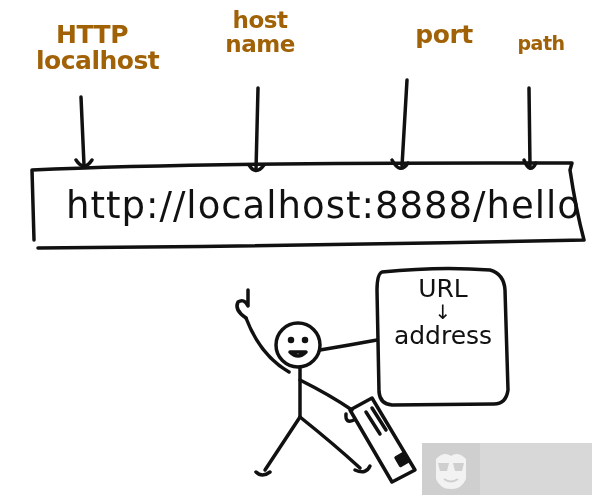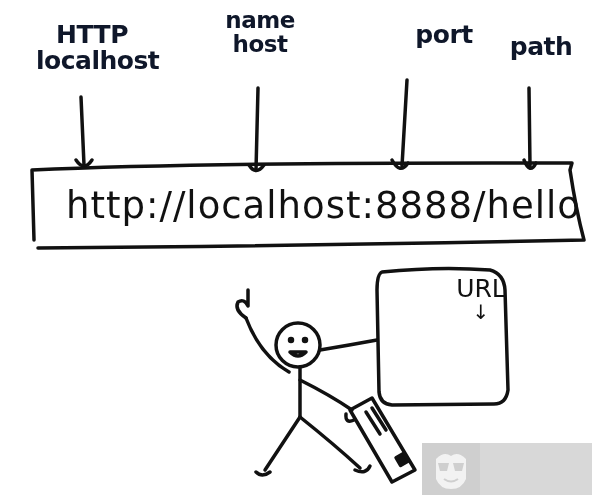--- a/index.html
+++ b/index.html
@@ -1,21 +1,21 @@
 <!DOCTYPE html>
 <html><head>
   <meta charset="utf-8">
   <style>
     html, body { margin: 0; padding: 0; background: #ffffff; }
     body { width: 602px; height: 500px; position: relative; overflow: hidden; }
     .canvas { position: absolute; left: 0; top: 0; width: 602px; height: 500px; }
     .label {
       position: absolute;
       font-family: "DejaVu Sans", sans-serif;
-      color: #0f172a;
+      color: #a16207;
       font-weight: bold;
       line-height: 1.05;
       text-align: center;
       letter-spacing: -0.5px;
     }
     .url-text {
       position: absolute;
       left: 66px; top: 184px;
       font-family: "DejaVu Sans", sans-serif;
       font-size: 37px;
@@ -92,35 +92,36 @@
 
     <path d="M382 272 Q440 266 490 270 Q504 274 505 290 L508 390 Q506 404 494 404 L392 405 Q380 404 379 392 L377 290 Q377 274 382 272 Z"></path>
   </g>
 </svg>
 
 <div class="label" style="left:36px; top:22px; width:112px; font-size:25px;">
   <div>HTTP</div>
   <div>localhost</div>
 </div>
 <div class="label" style="left:225px; top:8px; width:70px; font-size:23px;">
+  <div>host</div>
   <div>name</div>
-  <div>host</div>
 </div>
 <div class="label" style="left:410px; top:22px; width:68px; font-size:25px;">
   <div>port</div>
 </div>
-<div class="label" style="left:504px; top:34px; width:74px; font-size:25px;">
+<div class="label" style="left:504px; top:34px; width:74px; font-size:19px;">
   <div>path</div>
 </div>
 
 <div class="url-text">http://localhost:8888/hello</div>
 
-<div class="bubble-text" style="left:380px; top:276px; width:126px;padding-left:38px;">
+<div class="bubble-text" style="left:380px; top:276px; width:126px;">
   <div>URL</div>
   <div style="font-size:20px;">↓</div>
+  <div>address</div>
 </div>
 
 <div class="watermark">
   <div class="left">
     <svg width="58" height="52" viewBox="0 0 58 52">
       <path d="M14 16 Q22 8 29 13 Q36 8 44 16 L44 36 Q40 46 29 46 Q18 46 14 36 Z" fill="#f2f2f2"></path>
       <path d="M16 20 L27 20 L25 28 L18 28 Z M31 20 L42 20 L40 28 L33 28 Z" fill="#cfcfcf"></path>
       <path d="M22 36 Q29 41 36 36" stroke="#cfcfcf" stroke-width="2" fill="none"></path>
     </svg>
   </div>

